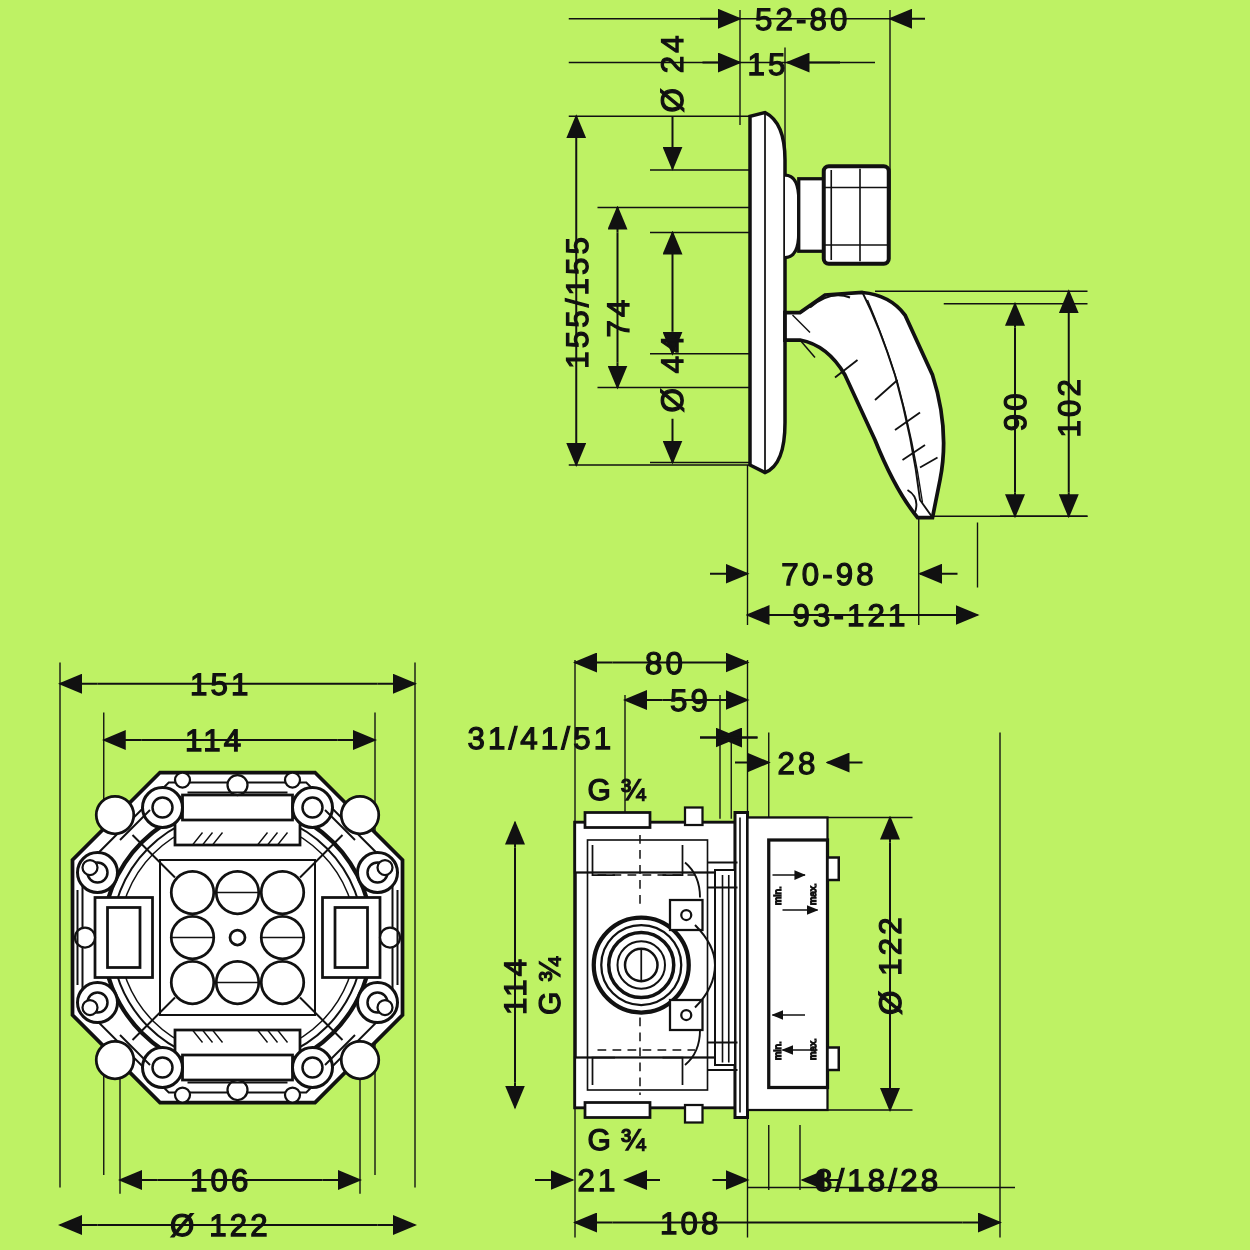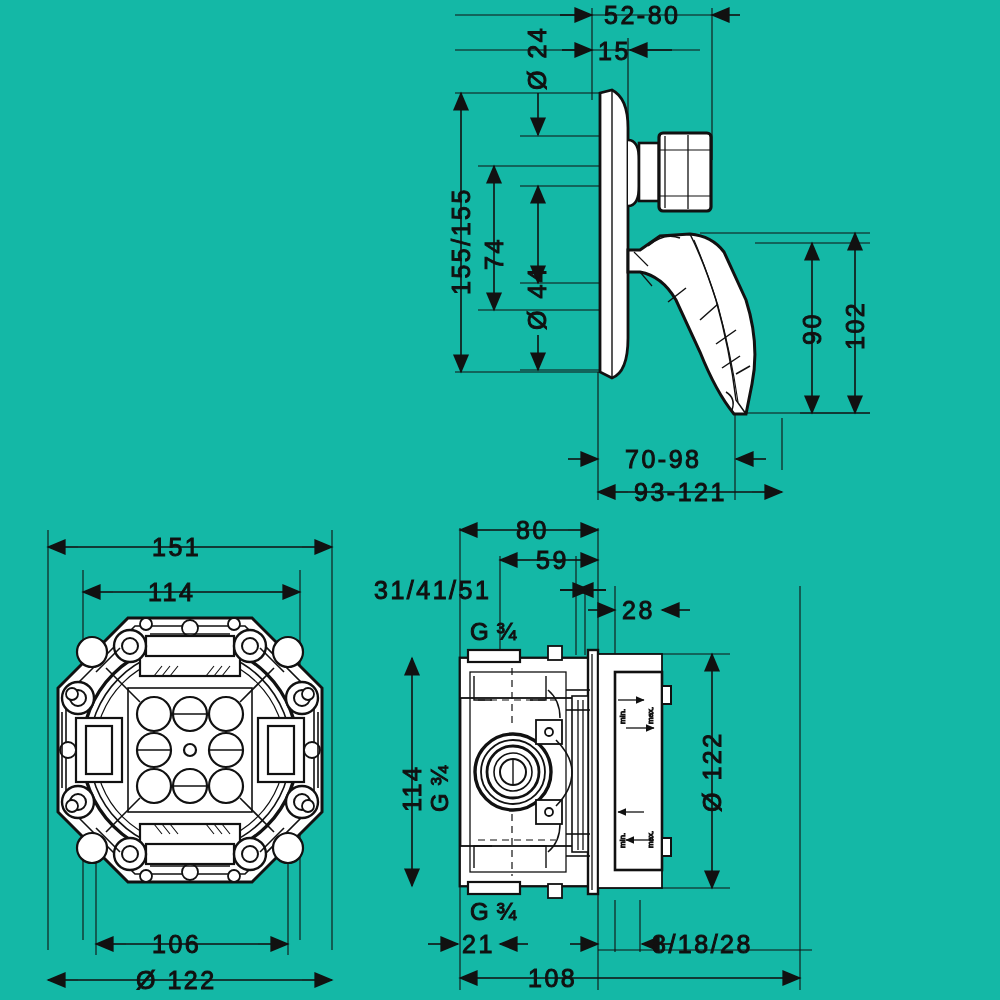--- a/index.html
+++ b/index.html
@@ -1,18 +1,18 @@
 <!DOCTYPE html>
 <html><head>
 <meta charset="utf-8">
 <style>
   html,body{margin:0;padding:0;background:#ffffff;}
   body{width:1000px;height:1000px;overflow:hidden;
        font-family:"Liberation Sans","DejaVu Sans",sans-serif;color:#1a1a1a;}
-  #stage{position:relative;width:1000px;height:1000px;background:#14b8a6;}
+  #stage{position:relative;width:1000px;height:1000px;background:#bef264;}
   svg{display:block;}
   .dimtext{font-family:"Liberation Sans","DejaVu Sans",sans-serif;
            font-size:25px;letter-spacing:2.5px;fill:#111;}
   .tiny{font-size:8px;letter-spacing:0px;fill:#111;}
   .gthr{font-size:24px;letter-spacing:0.5px;}
 </style>
 </head>
 <body>
 
 <div id="stage">

